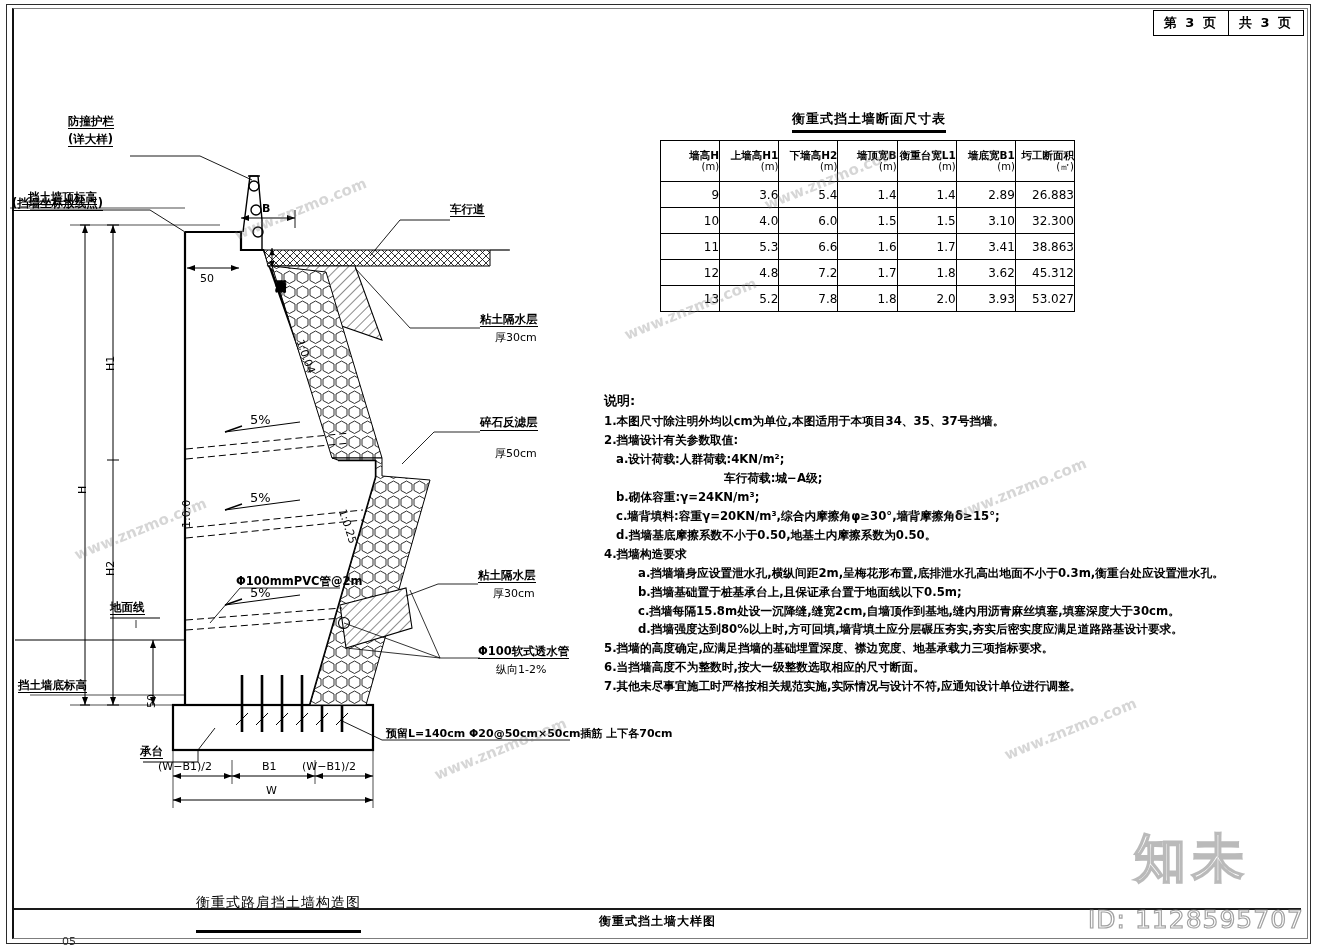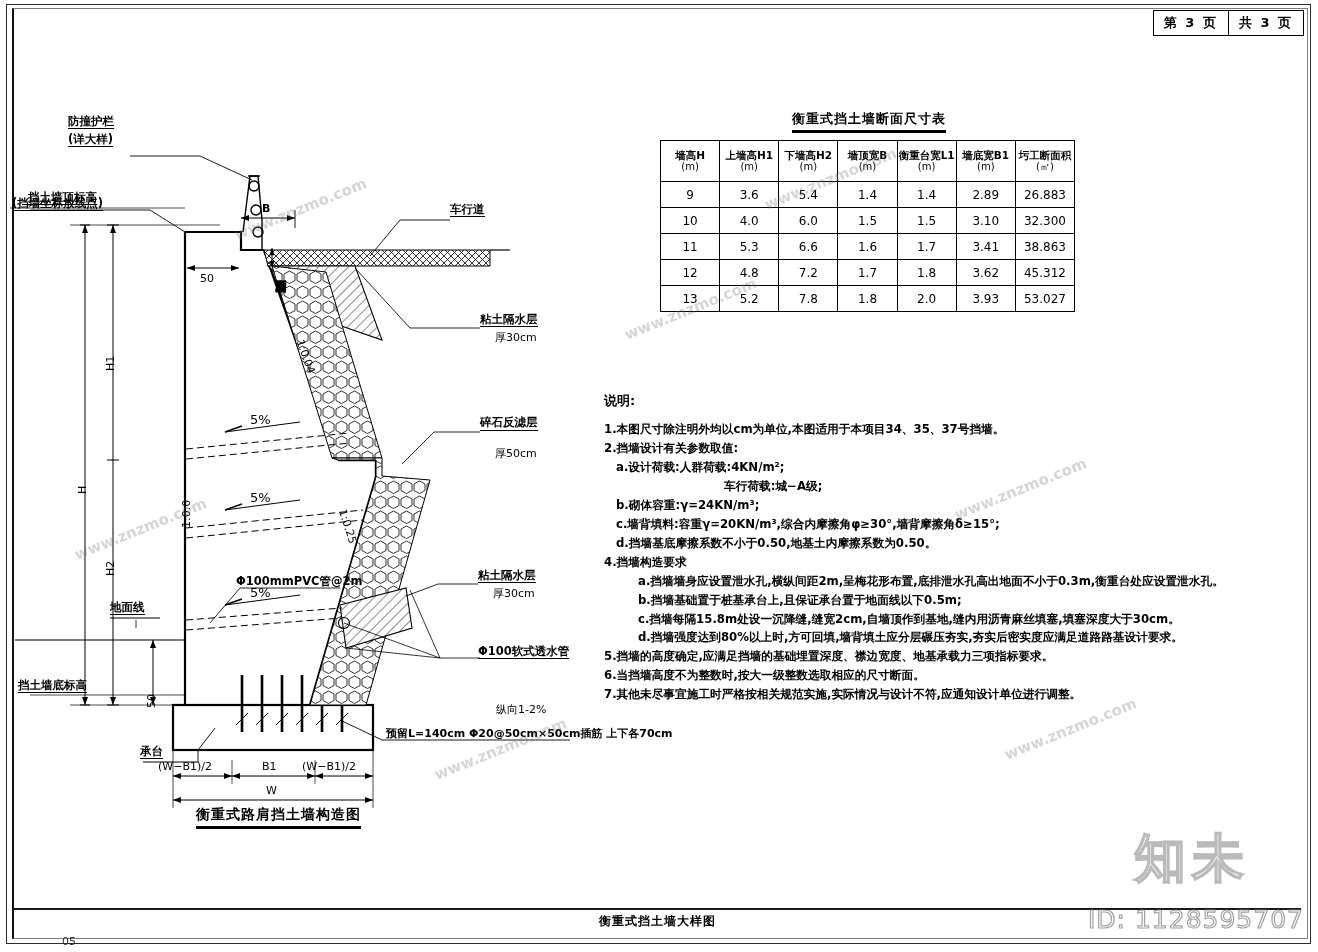--- a/index.html
+++ b/index.html
@@ -112,26 +112,26 @@
   }
   .vnum {
     position: absolute;
     font-size: 11px;
     white-space: nowrap;
     transform-origin: left top;
   }
 
   #dwg-caption {
     position: absolute;
-    left: 186px; top: 746px;
+    left: 186px; top: 834px;
     font-size: 14px;
-    font-weight: 700;
+    font-weight: 400;
     letter-spacing: 1px;
     border-bottom: 3px solid #000;
-    padding-bottom: 2px;
+    padding-bottom: 18px;
   }
 
   
   #table-wrap {
     position: absolute;
     left: 660px; top: 110px;
     width: 418px;
   }
   #table-title {
     text-align: center;
@@ -146,21 +146,21 @@
     display: inline-block;
   }
   table.dims {
     border-collapse: collapse;
     width: 415px;
     table-layout: fixed;
     background: #fff;
   }
   table.dims th, table.dims td {
     border: 1px solid #000;
-    text-align: center;
+    text-align: right;
     font-size: 11px;
     padding: 1px 0;
     height: 23px;
     font-weight: 400;
   }
   table.dims th {
     font-weight: 700;
     height: 38px;
     line-height: 1.15;
     font-size: 10.5px;
@@ -170,21 +170,21 @@
 
   
   #notes {
     position: absolute;
     left: 604px; top: 392px;
     width: 700px;
   }
   #notes-title {
     font-size: 13px;
     font-weight: 700;
-    margin-bottom: 10px;
+    margin-bottom: 2px;
   }
   .note {
     font-size: 11.7px;
     font-weight: 700;
     line-height: 1.62;
     white-space: nowrap;
   }
   .note.lvl1 { padding-left: 12px; }
   .note.lvl2 { padding-left: 34px; }
   .note.lvl3 { padding-left: 120px; }
@@ -429,21 +429,21 @@
 
   <div class="dwg-label under" style="left:470px; top:356px;font-family:Liberation Mono, monospace;">碎石反滤层</div>
   <div class="dwg-num under" style="left:485px; top:374px;margin-top:12px;">厚50cm</div>
 
   <div class="dwg-label under" style="left:468px; top:508px;">粘土隔水层</div>
   <div class="dwg-num under" style="left:483px; top:526px;">厚30cm</div>
 
   <div class="dwg-label" style="left:226px; top:514px;">Φ100mmPVC管@2m</div>
 
   <div class="dwg-label under" style="left:468px; top:584px;">Φ100软式透水管</div>
-  <div class="dwg-num" style="left:486px; top:602px;margin-top:40px;">纵向1-2%</div>
+  <div class="dwg-num" style="left:486px; top:602px;">纵向1-2%</div>
 
   <div class="dwg-label under" style="left:100px; top:540px;">地面线</div>
   <div class="dwg-label under" style="left:8px;   top:618px;">挡土墙底标高</div>
   <div class="dwg-label under" style="left:130px; top:684px;">承台</div>
 
   <div class="dwg-num" style="left:376px; top:666px; font-weight:700;">预留L=140cm  Φ20@50cm×50cm插筋 上下各70cm</div>
 
   <div class="vnum" style="left:66px;  top:420px;  transform:rotate(-90deg) translate(-14px,0);">H</div>
   <div class="vnum" style="left:94px;  top:295px;  transform:rotate(-90deg) translate(-16px,0);">H1</div>
   <div class="vnum" style="left:94px;  top:500px;  transform:rotate(-90deg) translate(-16px,0);">H2</div>

